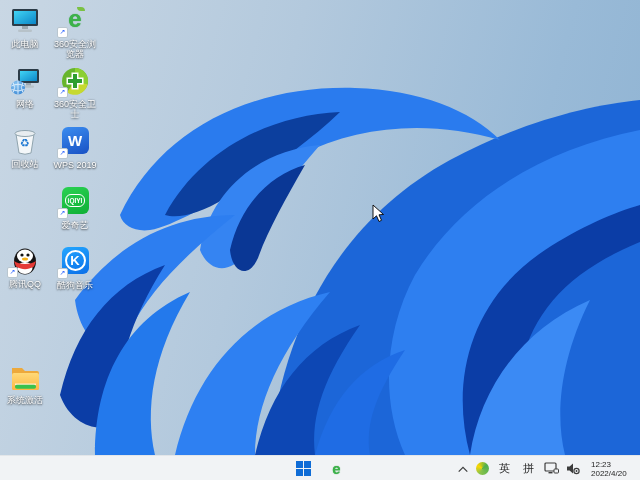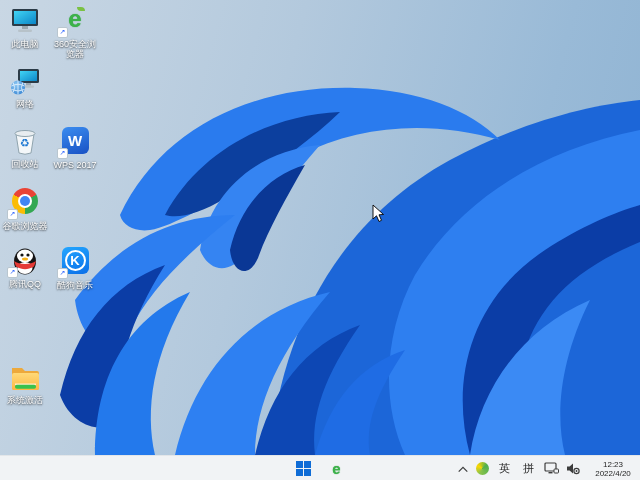--- a/index.html
+++ b/index.html
@@ -40,21 +40,21 @@
   .taskbar{position:absolute;left:0;top:455px;width:640px;height:25px;background:#f1f3f5;
     border-top:1px solid #e3e6e9;box-sizing:border-box;display:flex;align-items:center;}
   .tb-center{position:absolute;left:0;right:0;top:0;height:25px;display:flex;gap:13px;
     align-items:center;justify-content:center;}
   .tb-btn{width:20px;height:21px;display:flex;align-items:center;justify-content:center;border-radius:4px;}
   .tb-e{font-size:15px;line-height:16px;}
   .tray{position:absolute;right:0;top:0;height:25px;display:flex;align-items:center;gap:7px;padding-right:5px;}
   .tray .ime{font-size:11px;color:#1f1f1f;padding:0 3px;}
   .t360{width:13px;height:13px;border-radius:50%;
     background:conic-gradient(from 210deg,#8bc34a,#ffd600 90deg,#4caf50 200deg,#8bc34a 360deg);}
-  .clock{font-size:8px;line-height:9px;color:#1f1f1f;text-align:center;margin-left:4px;width:44px;}
+  .clock{font-size:8px;line-height:9px;color:#1f1f1f;text-align:left;margin-left:4px;width:44px;}
 </style>
 </head>
 <body>
 
 <div class="screen">
 
   <svg class="wallpaper" viewBox="0 0 640 455" preserveAspectRatio="none">
     <path d="M270,455 C280,330 340,220 450,160 C520,122 590,105 640,100 L640,455 Z" fill="#1c66d8"></path>
     <path d="M640,170 C560,185 480,230 440,300 C410,355 415,420 440,455 L530,455 C505,390 520,320 580,275 C600,260 625,248 640,242 Z" fill="#0b3da6"></path>
     <path d="M640,130 C540,150 460,200 415,275 C385,330 380,400 405,455 L470,455 C450,380 470,300 545,250 C580,227 615,212 640,205 Z" fill="#2e7ff0"></path>
@@ -117,30 +117,20 @@
     <div class="art">
       <svg viewBox="0 0 32 30" width="32" height="30">
         <path d="M7,8 L10,27 Q16,29.5 22,27 L25,8 Z" fill="#f4f7f9" stroke="#90a4ae" stroke-width="1"></path>
         <ellipse cx="16" cy="7.5" rx="10" ry="3" fill="#e8edf0" stroke="#90a4ae" stroke-width="1"></ellipse>
         <text x="16" y="21" font-size="11" fill="#1976d2" text-anchor="middle">♻</text>
       </svg>
     </div>
     <div class="lbl">回收站</div>
   </div>
 
-  <div class="dicon" style="left:0px;top:186px">
-    <div class="art">
-      <div class="chrome-ball">
-          <i></i>
-          <b></b>
-        </div>
-      <span class="badge">↗</span>
-    </div>
-    <div class="lbl">谷歌浏览器</div>
-  </div>
 
   <div class="dicon" style="left:0px;top:246px">
     <div class="art">
       <svg viewBox="0 0 32 30" width="32" height="30">
         <ellipse cx="16" cy="15.5" rx="11" ry="13" fill="#141414"></ellipse>
         <ellipse cx="16" cy="10" rx="8" ry="6.5" fill="#fff"></ellipse>
         <circle cx="13" cy="9" r="1.6" fill="#141414"></circle>
         <circle cx="19" cy="9" r="1.6" fill="#141414"></circle>
         <ellipse cx="16" cy="13" rx="3" ry="1.5" fill="#f6b21a"></ellipse>
         <ellipse cx="16" cy="22" rx="7.5" ry="6" fill="#fff"></ellipse>
@@ -172,29 +162,51 @@
 
   <div class="dicon" style="left:50px;top:6px">
     <div class="art">
       <div class="e360">e</div>
         <span class="leaf" style="position:absolute;top:1px;right:6px;width:8px;height:4px;background:#7ac143;border-radius:0 6px 0 6px"></span>
       <span class="badge">↗</span>
     </div>
     <div class="lbl">360安全浏览器</div>
   </div>
 
+  <div class="dicon" style="left:50px;top:66px">
+    <div class="art">
+      <svg viewBox="0 0 32 30" width="32" height="30">
+        <circle cx="16" cy="15" r="13" fill="#67b52c"></circle>
+        <path d="M16,15 L16,2 A13,13 0 0 1 28.6,18.2 Z" fill="#8ccf33"></path>
+        <path d="M16,15 L28.6,18.2 A13,13 0 0 1 8,26.2 Z" fill="#c6d930"></path>
+        <path d="M12.5,6.5 h7 v5 h5 v7 h-5 v5 h-7 v-5 h-5 v-7 h5 z" fill="#fff"></path>
+        <path d="M14,8 h4 v5 h5 v4 h-5 v5 h-4 v-5 h-5 v-4 h5 z" fill="#2f9e30"></path>
+      </svg>
+      <span class="badge">↗</span>
+    </div>
+    <div class="lbl">360安全卫士</div>
+  </div>
 
   <div class="dicon" style="left:50px;top:126px">
     <div class="art">
       <div class="tile tile-wps">W</div>
       <span class="badge">↗</span>
     </div>
-    <div class="lbl">WPS 2017</div>
-  </div>
-
+    <div class="lbl">WPS 2019</div>
+  </div>
+
+  <div class="dicon" style="left:50px;top:186px">
+    <div class="art">
+      <div class="tile tile-iqiyi">
+          <span>iQIYI</span>
+        </div>
+      <span class="badge">↗</span>
+    </div>
+    <div class="lbl">爱奇艺</div>
+  </div>
 
   <div class="dicon" style="left:50px;top:246px">
     <div class="art">
       <div class="tile tile-kugou">
           <i></i>
           <b>K</b>
         </div>
       <span class="badge">↗</span>
     </div>
     <div class="lbl">酷狗音乐</div>

